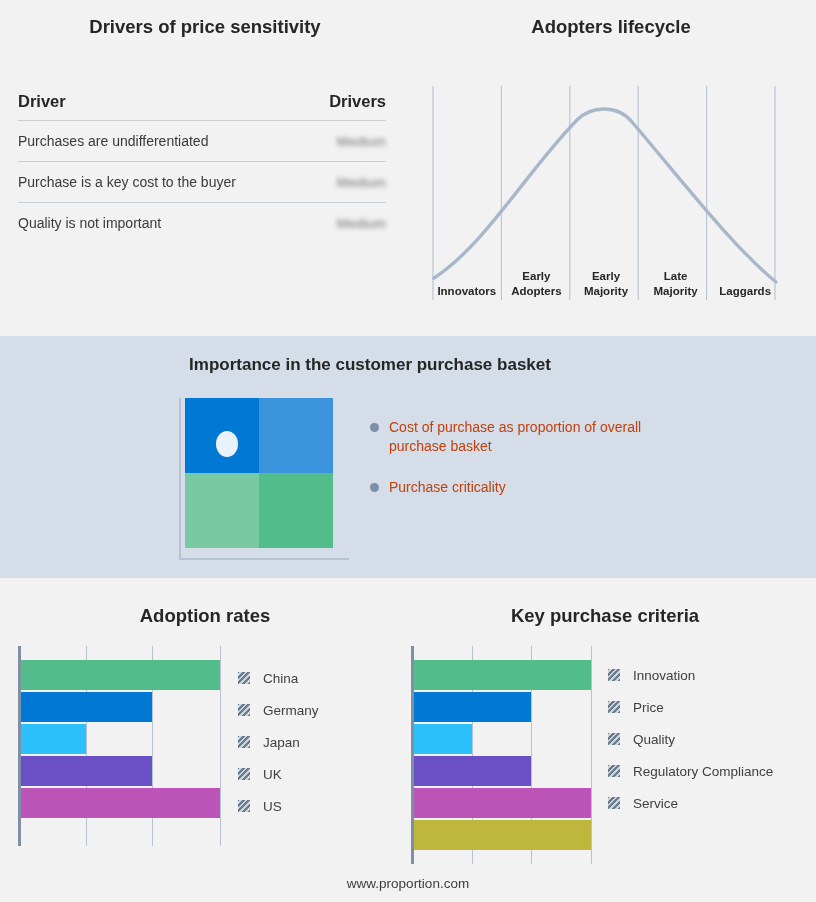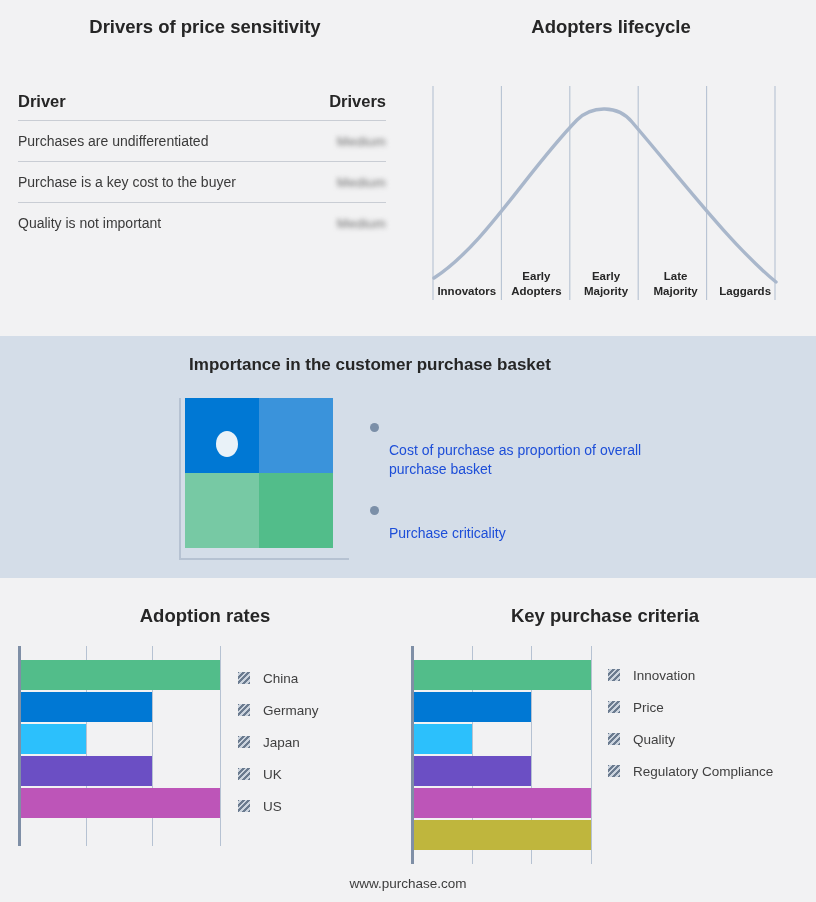--- a/index.html
+++ b/index.html
@@ -86,21 +86,21 @@
   }
   .mx-axis-v{position:absolute;left:1px;top:0;width:1.5px;height:161px;background:#b6c2d2;}
   .mx-axis-h{position:absolute;left:1px;top:160px;width:170px;height:1.5px;background:#b6c2d2;}
 
   .mx-legend{position:absolute;left:370px;top:418px;width:300px;}
   .mx-li{display:flex;align-items:flex-start;margin-bottom:22px;}
   .mx-bullet{
     width:9px;height:9px;border-radius:50%;background:#7b8fa8;
     margin:5px 10px 0 0;flex:none;
   }
-  .mx-li span.txt{font-size:14px;color:#1d4ed8;line-height:19px;max-width:256px;margin-top:23px;}
+  .mx-li span.txt{font-size:14px;color:#c2410c;line-height:19px;max-width:256px;}
 
   
   #p4-title{left:0;top:605px;width:410px;font-size:18.5px;}
   #p5-title{left:400px;top:605px;width:410px;font-size:18.5px;}
 
   .bc{position:absolute;}
   .bc-plot{position:absolute;left:0;top:0;}
   .bc-axis{position:absolute;left:0;top:0;width:2.5px;background:#7f8fa6;}
   .bc-grid{position:absolute;top:0;width:1px;background:#b6c2d2;}
   .bc-bar{position:absolute;}
@@ -272,17 +272,21 @@
         <span class="txt">Price</span>
       </div>
       <div class="bc-li" style="height: 32px;">
         <div class="hatch"></div>
         <span class="txt">Quality</span>
       </div>
       <div class="bc-li" style="height: 32px;">
         <div class="hatch"></div>
         <span class="txt">Regulatory Compliance</span>
       </div>
-    </div>
-
-  <div id="footer">www.purchase.com</div>
+      <div class="bc-li" style="height: 32px;">
+        <div class="hatch"></div>
+        <span class="txt">Service</span>
+      </div>
+    </div>
+
+  <div id="footer">www.proportion.com</div>
 
 </div>
 
 </body></html>

